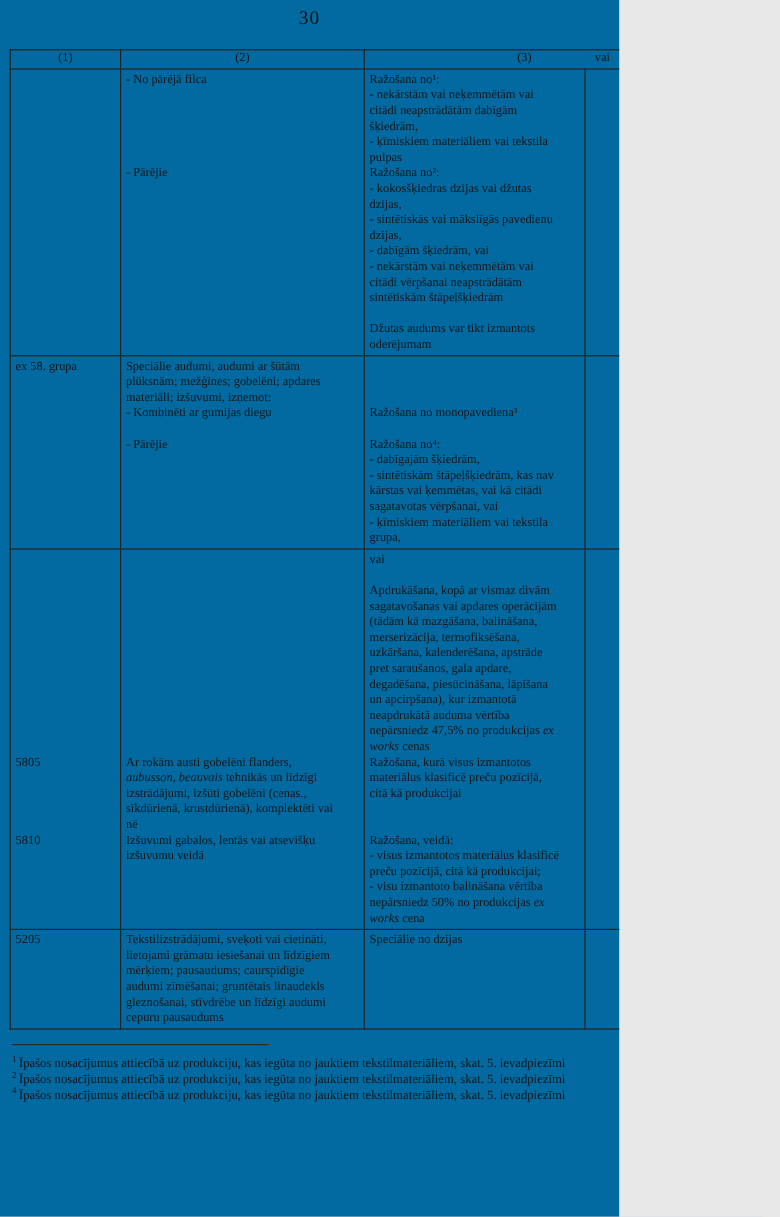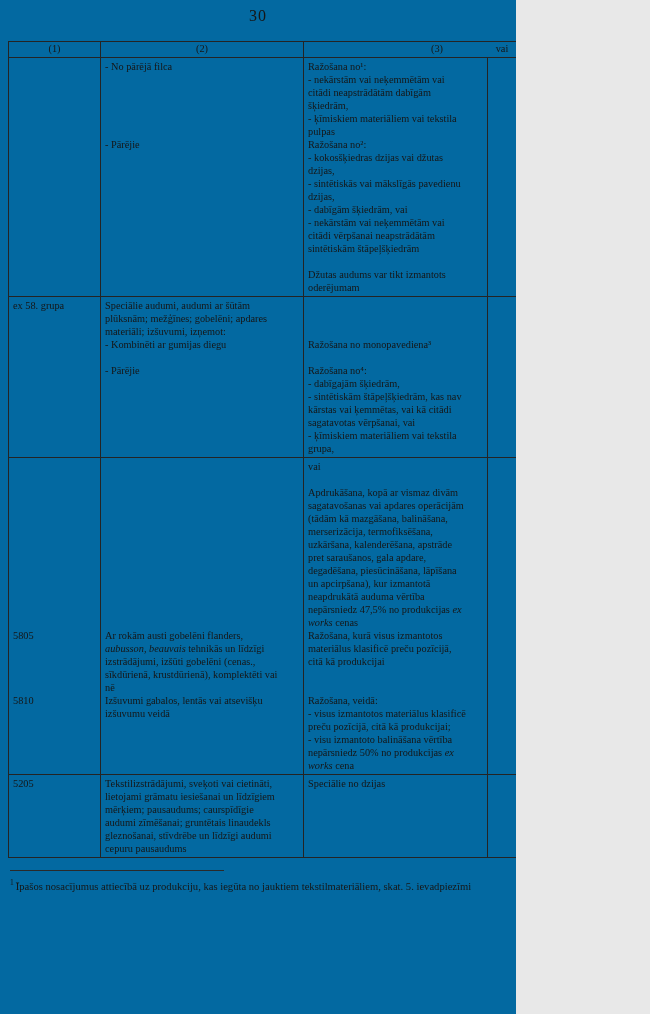--- a/index.html
+++ b/index.html
@@ -252,16 +252,18 @@
           </td>
           <td class="col4"></td>
         </tr>
       </tbody>
   </table>
 
   <div class="footnotes">
     <div class="fn-rule"></div>
     <div id="footnote-list">
         <div class="footnote"><sup>1</sup><span>Īpašos nosacījumus attiecībā uz produkciju, kas iegūta no jauktiem tekstilmateriāliem, skat. 5. ievadpiezīmi</span></div>
+        <div class="footnote"><sup>2</sup><span>Īpašos nosacījumus attiecībā uz produkciju, kas iegūta no jauktiem tekstilmateriāliem, skat. 5. ievadpiezīmi</span></div>
+        <div class="footnote"><sup>4</sup><span>Īpašos nosacījumus attiecībā uz produkciju, kas iegūta no jauktiem tekstilmateriāliem, skat. 5. ievadpiezīmi</span></div>
       </div>
   </div>
 
 </div>
 
 </body></html>

